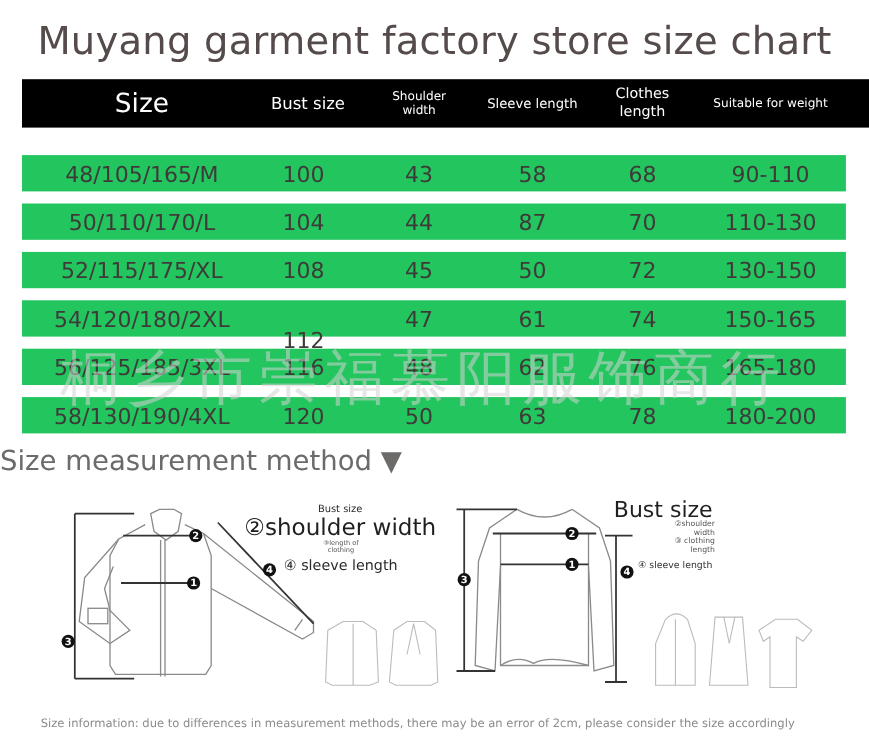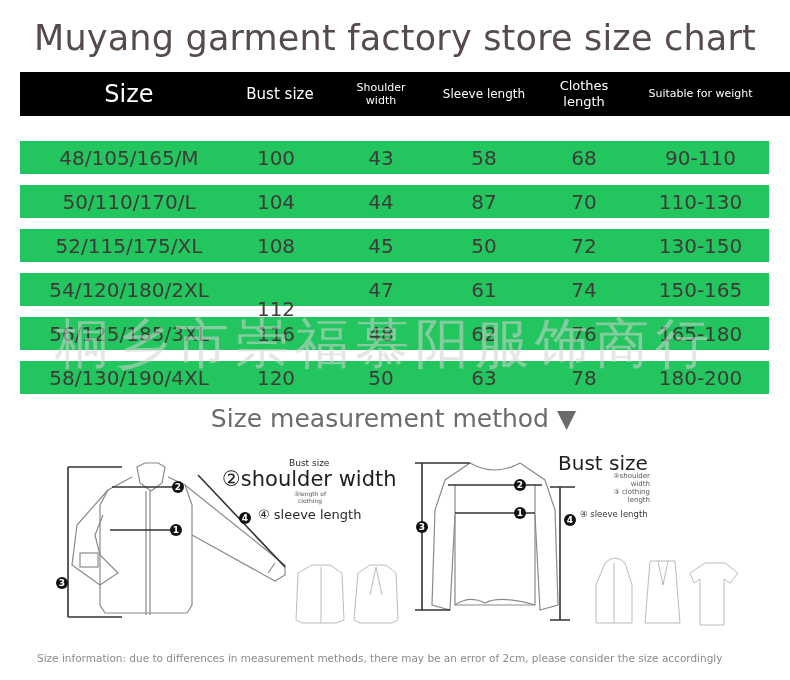--- a/index.html
+++ b/index.html
@@ -35,21 +35,21 @@
   .c4 { left: 516px; width: 96px; }
   .c5 { left: 612px; width: 137px; }
 
   .watermark {
     position: absolute; left: 55px; top: 308px; width: 700px; height: 75px;
     font-size: 54px; color: rgba(210,210,210,0.55); letter-spacing: 6px;
     pointer-events: none; white-space: nowrap; font-family: "DejaVu Sans", sans-serif;
   }
 
   .method-title {
-    position: absolute; left: 0; top: 404px; width: 787px; text-align: center;
+    position: absolute; left: 0; top: 404px; width: 787px; 
     font-size: 25px; color: #6d6a6a;
   }
 
   .diagram { position: absolute; }
   .lbl { position: absolute; white-space: nowrap; color: #2a2a2a; }
 
   .footnote {
     position: absolute; left: 37px; top: 652px; font-size: 10.5px; color: #8a8a8a;
   }
 </style>

